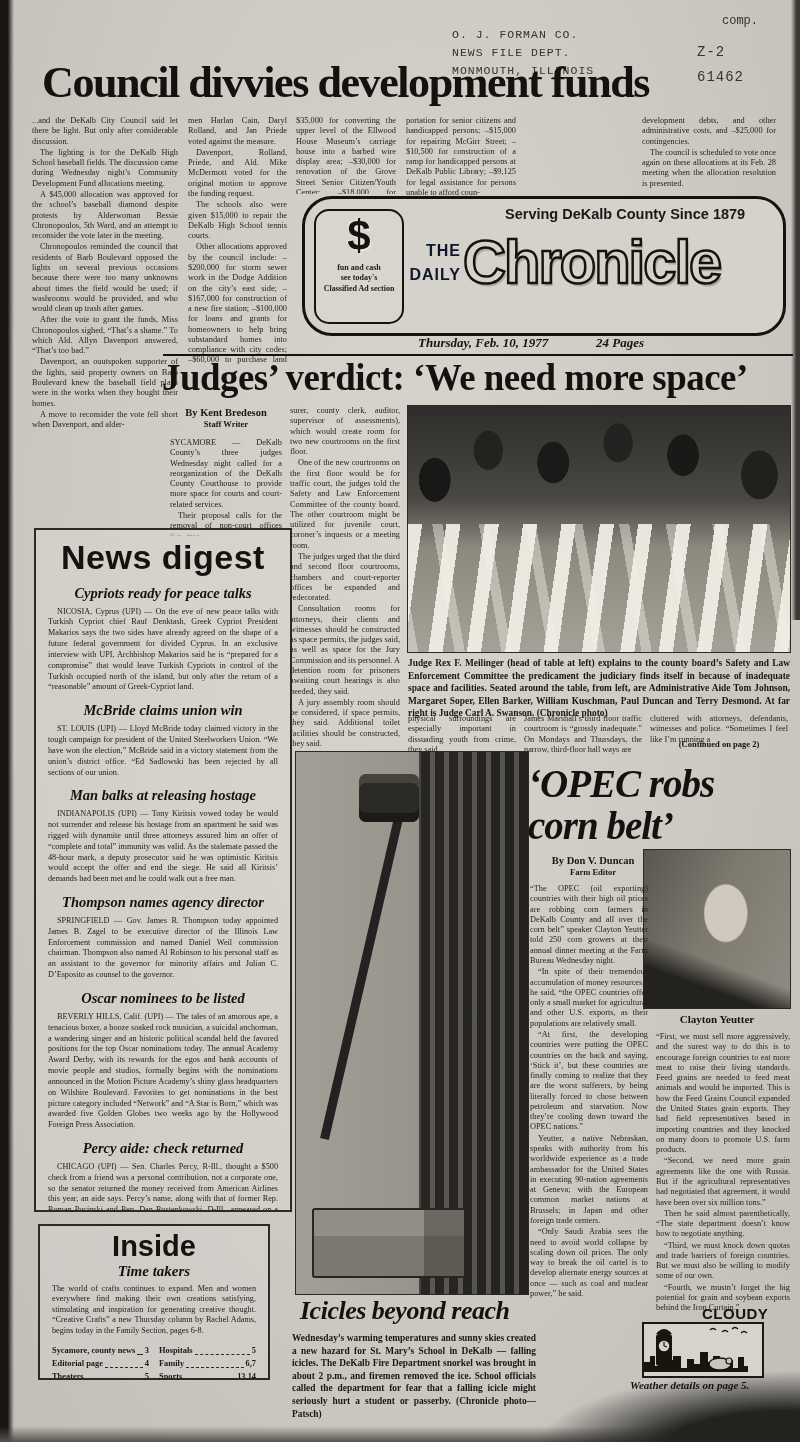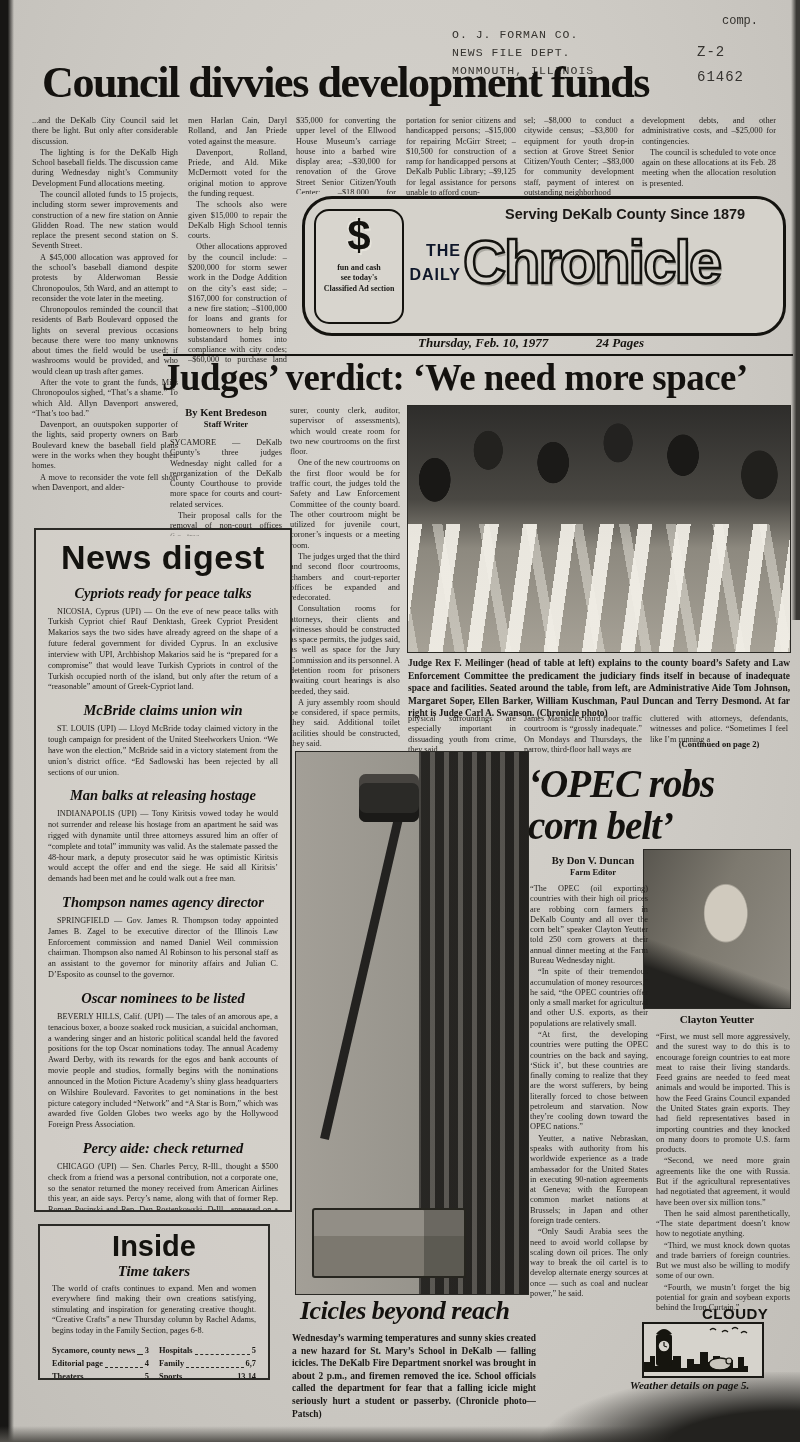--- a/index.html
+++ b/index.html
@@ -126,41 +126,37 @@
   <div class="stamp-codes">
     <div>Z-2</div>
     <div>61462</div>
   </div>
 
   <h1 class="main-headline">Council divvies development funds</h1>
 
   <div class="col c1">
       <p>...and the DeKalb City Council said let there be light. But only after considerable discussion.</p>
       <p>The lighting is for the DeKalb High School baseball fields. The discussion came during Wednesday night’s Community Development Fund allocations meeting.</p>
-      <p>The council alloted funds to 15 projects, including storm sewer improvements and construction of a new fire station on Annie Glidden Road. The new station would replace the present second station on S. Seventh Street.</p>
       <p>A $45,000 allocation was approved for the school’s baseball diamond despite protests by Alderwoman Bessie Chronopoulos, 5th Ward, and an attempt to reconsider the vote later in the meeting.</p>
       <p>Chronopoulos reminded the council that residents of Barb Boulevard opposed the lights on several previous occasions because there were too many unknowns about times the field would be used; if washrooms would be provided, and who would clean up trash after games.</p>
       <p>After the vote to grant the funds, Miss Chronopoulos sighed, “That’s a shame.” To which Ald. Allyn Davenport answered, “That’s too bad.”</p>
       <p>Davenport, an ouutspoken supporter of the lights, said property owners on Barb Boulevard knew the baseball field plans were in the works when they bought their homes.</p>
       <p>A move to reconsider the vote fell short when Davenport, and alder-</p>
     </div>
   <div class="col c2">
       <p>men Harlan Cain, Daryl Rolland, and Jan Priede voted against the measure.</p>
       <p>Davenport, Rolland, Priede, and Ald. Mike McDermott voted for the original motion to approve the funding request.</p>
       <p>The schools also were given $15,000 to repair the DeKalb High School tennis courts.</p>
       <p>Other allocations approved by the council include: –$200,000 for storm sewer work in the Dodge Addition on the city’s east side; –$167,000 for construction of a new fire station; –$100,000 for loans and grants for homeowners to help bring substandard homes into compliance with city codes; –$60,000 to purchase land near the A.O. Smith Harvestore factory for a retention pond and outdoor recreation area; –$40,500 for the second of a two-part grant for construction of a Kishwaukee River bike path; –</p>
     </div>
   <div class="col c3">
       <p>$35,000 for converting the upper level of the Ellwood House Museum’s carriage house into a barbed wire display area; –$30,000 for renovation of the Grove Street Senior Citizen/Youth Center; –$18,000 for Voluntary Action Center bus trans-</p>
     </div>
   <div class="col c4">
       <p>portation for senior citizens and handicapped persons; –$15,000 for repairing McGirr Street; –$10,500 for construction of a ramp for handicapped persons at DeKalb Public Library; –$9,125 for legal assistance for persons unable to afford coun-</p>
-    </div>
-  <div class="col c5">
-      <p>sel; –$8,000 to conduct a citywide census; –$3,800 for equipment for youth drop-in section at Grove Street Senior Citizen/Youth Center; –$83,000 for community development staff, payment of interest on outstanding neighborhood</p>
     </div>
   <div class="col c6">
       <p>development debts, and other administrative costs, and –$25,000 for contingencies.</p>
       <p>The council is scheduled to vote once again on these allocations at its Feb. 28 meeting when the allocation resolution is presented.</p>
     </div>
 
   <div class="masthead">
     <div class="promo">
       <div class="promo-symbol">$</div>
       <div class="promo-lines">

